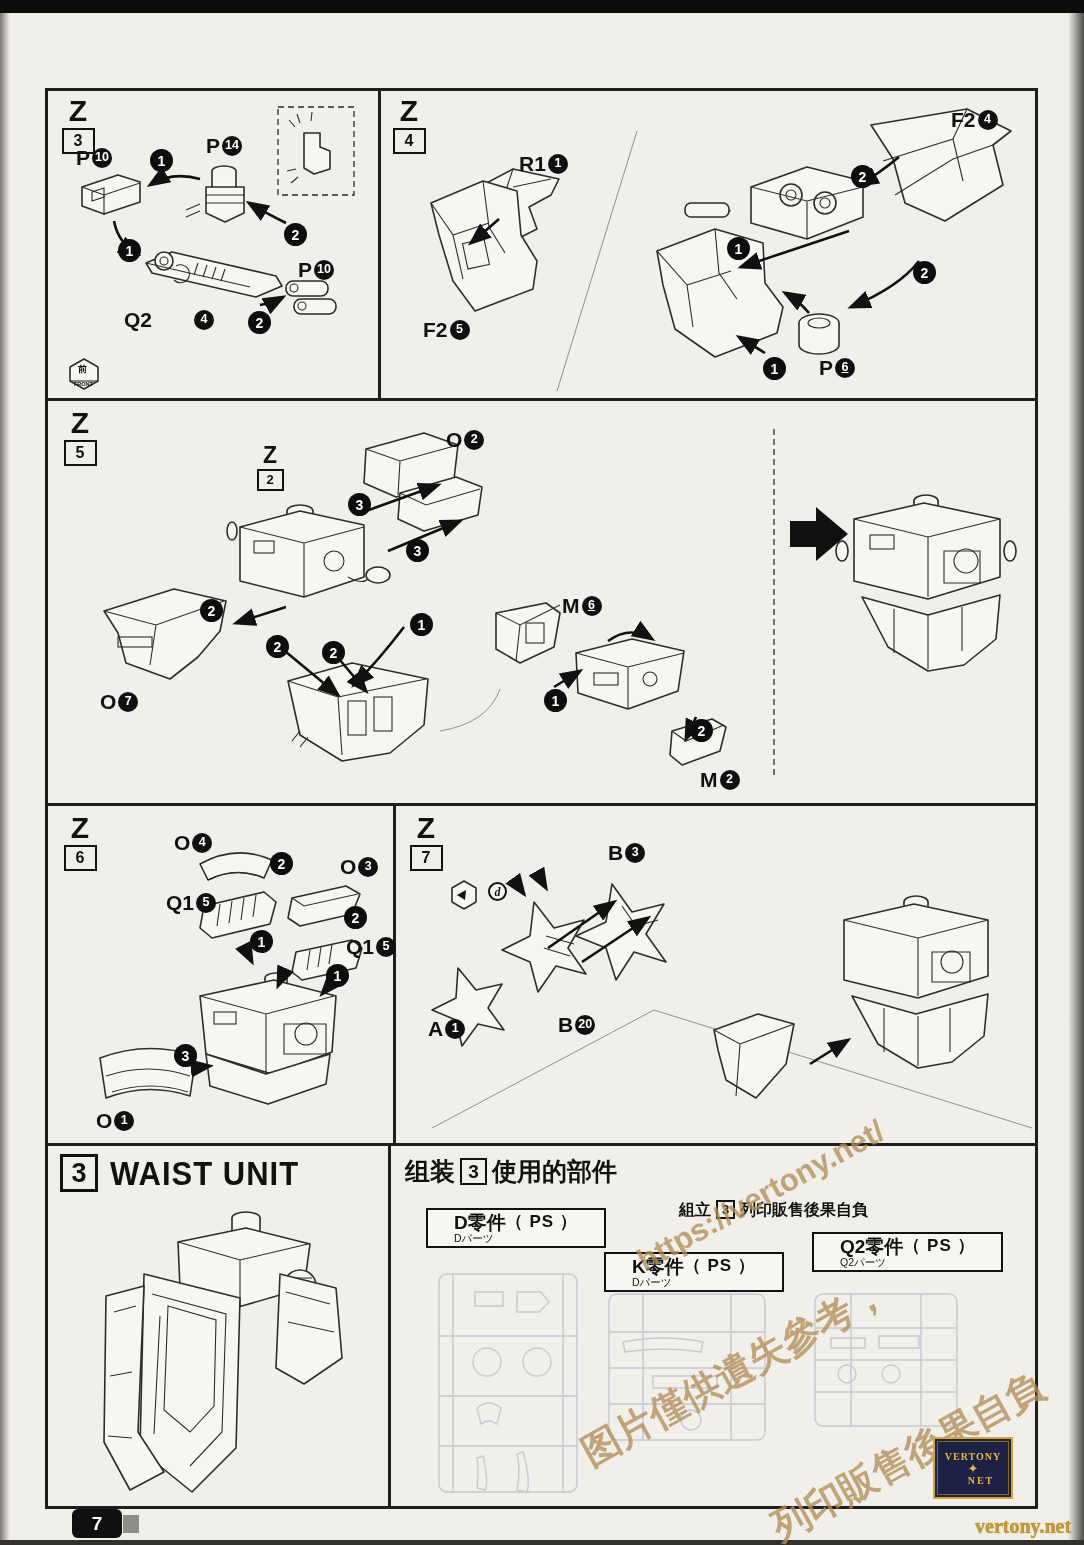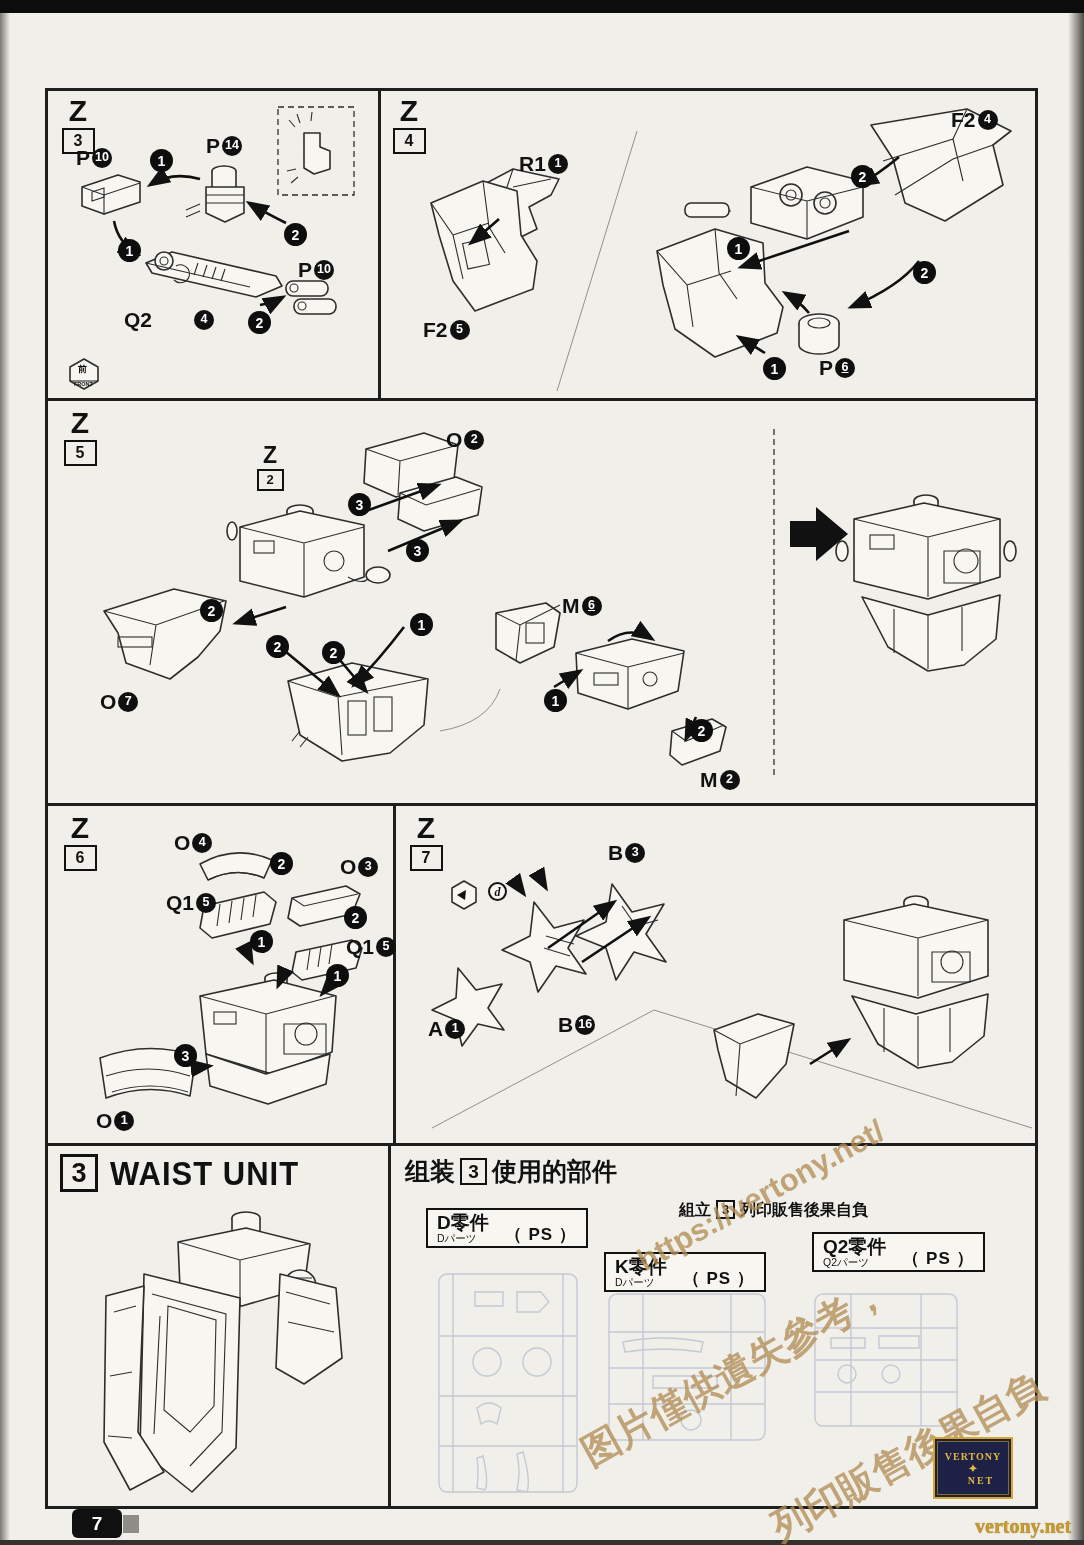--- a/index.html
+++ b/index.html
@@ -41,21 +41,21 @@
   
   .dcirc{position:absolute;width:19px;height:19px;border:2px solid #111;border-radius:50%;display:flex;align-items:center;justify-content:center;font:italic bold 12px/1 "Liberation Serif",serif;box-sizing:border-box;background:#f7f6f1;}
   
   .s3num{position:absolute;width:38px;height:38px;border:3px solid #111;box-sizing:border-box;display:flex;align-items:center;justify-content:center;font:bold 27px/1 "Liberation Sans",sans-serif;}
   .s3title{position:absolute;font:bold 31px/1 "Liberation Sans",sans-serif;letter-spacing:1px;transform:scaleY(1.05);}
   .s3hdr{position:absolute;display:flex;align-items:center;gap:5px;white-space:nowrap;}
   .s3hdr.cn{font:bold 25px/1 "Liberation Sans",sans-serif;}
   .s3hdr.jp{font:bold 16px/1 "Liberation Sans",sans-serif;margin-top:36px;}
   .inbox{border:2.5px solid #111;width:27px;height:27px;display:flex;align-items:center;justify-content:center;font:bold 19px/1 "Liberation Sans",sans-serif;box-sizing:border-box;}
   .inbox.sm{width:19px;height:19px;font-size:13px;border-width:2px;}
-  .rbox{position:absolute;display:flex;align-items:flex-end;gap:16px;border:2.5px solid #111;padding:3px 9px;background:rgba(247,246,241,0.92);white-space:nowrap;}
+  .rbox{position:absolute;display:flex;align-items:flex-start;gap:0;border:2.5px solid #111;padding:3px 26px;background:rgba(247,246,241,0.92);white-space:nowrap;}
   .rn{display:block;font:bold 19px/1.05 "Liberation Sans",sans-serif;}
   .rs{display:block;font:10.5px/1 "Liberation Sans",sans-serif;}
   .rq{font:bold 17px/1 "Liberation Sans",sans-serif;letter-spacing:1px;}
   
   .wm{position:absolute;color:rgba(178,141,86,0.78);font-weight:bold;transform-origin:left center;pointer-events:none;white-space:nowrap;z-index:8;}
   .wm.url{font-size:31px;}
   .wm.cjk{font-size:38px;}
   .logo{position:absolute;left:933px;top:1437px;width:80px;height:62px;background:#1c2145;border:2px solid #d4a72c;box-sizing:border-box;z-index:9;display:flex;flex-direction:column;align-items:center;justify-content:center;box-shadow:inset 0 0 0 2px #1c2145, inset 0 0 0 3px #8a6a1c;}
   .logo .l1{color:#e4b83c;font:bold 10px/1.1 "Liberation Serif",serif;letter-spacing:1px;}
   .logo .star{color:#e4b83c;font-size:13px;line-height:1;}
@@ -464,21 +464,21 @@
       <span class="plabel" style="left:212px;top:36px;">
           <span>B</span>
           <span class="cnum">3</span>
         </span>
       <span class="plabel" style="left:32px;top:212px;">
           <span>A</span>
           <span class="cnum">1</span>
         </span>
       <span class="plabel" style="left:162px;top:208px;">
           <span>B</span>
-          <span class="cnum">16</span>
+          <span class="cnum">20</span>
         </span>
     </div>
 
     <div class="panel" style="left:0;top:1055px;width:340px;height:360px;">
       <svg width="340" height="360" viewBox="0 0 340 360">
         <g>
           <ellipse class="pt" cx="198" cy="72" rx="14" ry="6"></ellipse>
           <path class="pt" d="M184,72 v16 h28 v-16"></path>
           <path class="pt" d="M130,96 l68,-14 l64,16 l-6,44 l-62,18 l-62,-18 z"></path>
           <path class="ln" d="M130,96 l62,18 l68,-16 M192,114 v48"></path>

